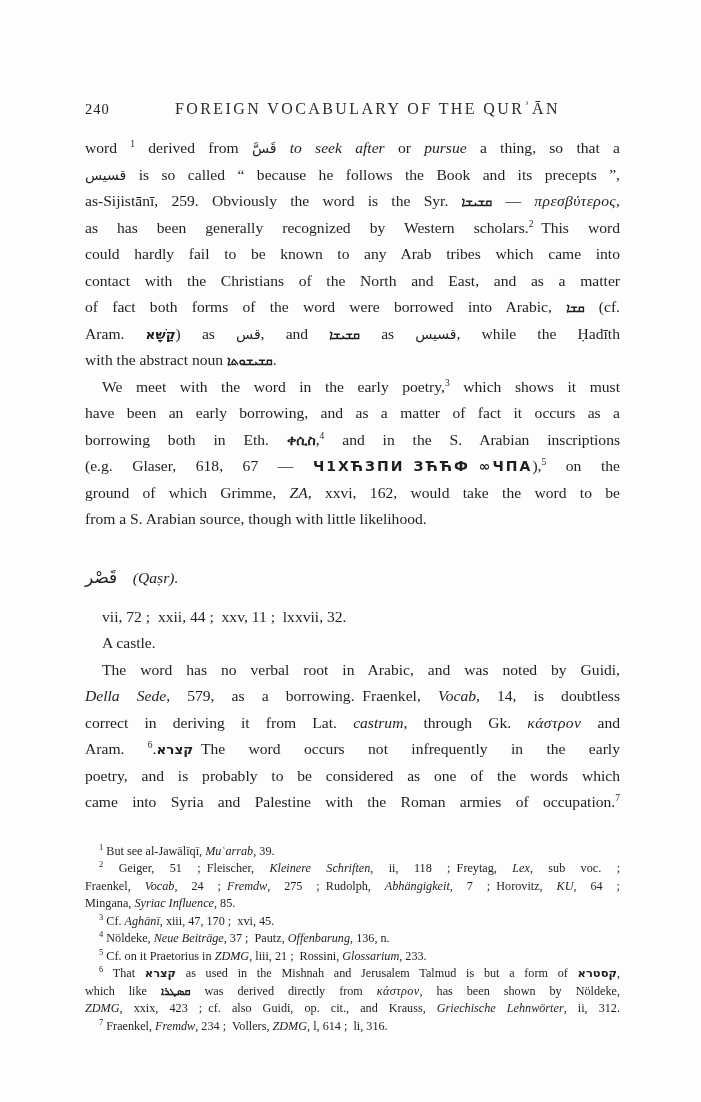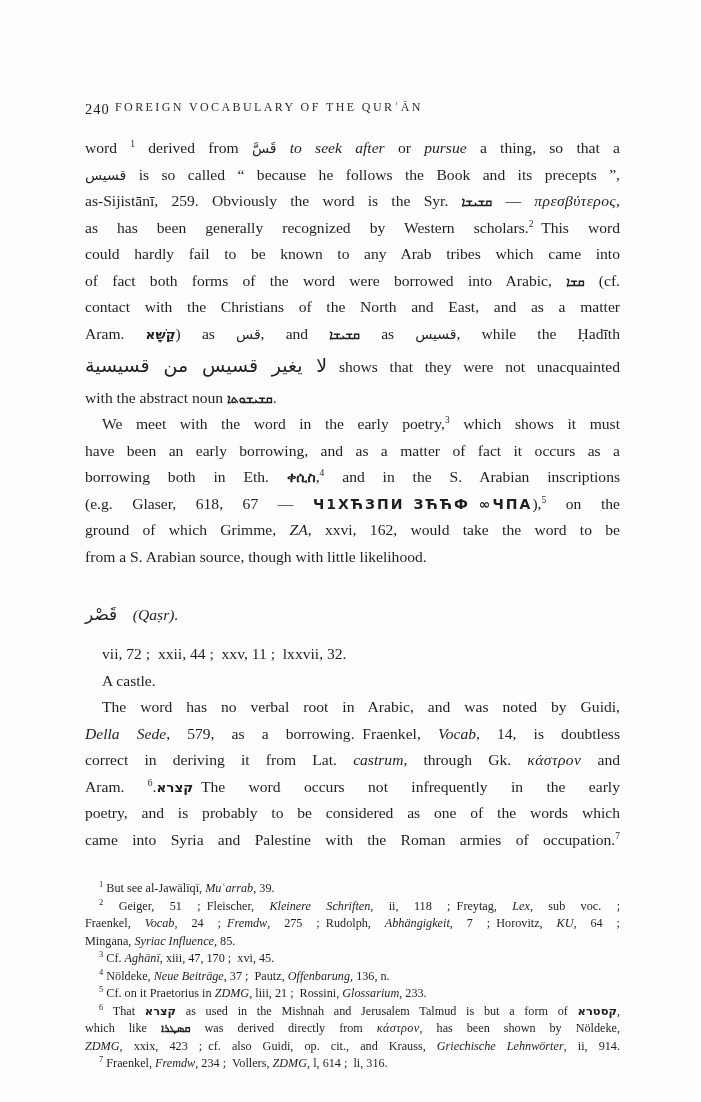--- a/index.html
+++ b/index.html
@@ -8,21 +8,21 @@
   .page {
     position:relative; width:701px; height:1102px; overflow:hidden;
     background:var(--paper); color:var(--ink);
     font-family:"Liberation Serif", serif;
     padding:100px 81px 16px 85px;
   }
   
   .pagehead { position:relative; height:20px; margin-bottom:15px; }
   .pagenum { position:absolute; left:0; top:1px; font-size:14.5px; letter-spacing:1px; }
   .runtitle {
-    display:block; font-size:12px; letter-spacing:2.4px;
+    display:block; text-align:center; font-size:16px; letter-spacing:2.4px;
     color:#2b2b2b; padding-left:30px; white-space:nowrap;
   }
   
   .line { font-size:15.6px; line-height:26.5px; min-height:26.5px; }
   .just { text-align:justify; text-align-last:justify; }
   .ind  { text-indent:17px; }
   .it   { font-style:italic; }
   .grk  { font-style:italic; letter-spacing:0.4px; }
   .sup  { font-size:9.5px; vertical-align:super; line-height:0; }
   .ar   { font-family:"DejaVu Sans", sans-serif; font-size:14px; line-height:1; }
@@ -52,24 +52,23 @@
     <span class="runtitle">FOREIGN VOCABULARY OF THE QURʾĀN</span>
   </header>
 
   <main>
     <section>
         <div class="line just"><span>word </span><span class="sup">1</span><span> derived from </span><span class="ar">قَسَّ</span><span> </span><span class="it">to seek after</span><span> or </span><span class="it">pursue</span><span> a thing, so that a</span></div>
         <div class="line just"><span class="ar">قسيس</span><span> is so called “ because he follows the Book and its precepts ”,</span></div>
         <div class="line just"><span>as-Sijistānī, 259. Obviously the word is the Syr. </span><span class="syr">ܩܫܝܫܐ</span><span> — </span><span class="grk">πρεσβύτερος</span><span>,</span></div>
         <div class="line just"><span>as has been generally recognized by Western scholars.</span><span class="sup">2</span><span> This word</span></div>
         <div class="line just"><span>could hardly fail to be known to any Arab tribes which came into</span></div>
+        <div class="line just"><span>contact with the Christians of the North and East, and as a matter</span></div>
         <div class="line just"><span>of fact both forms of the word were borrowed into Arabic, </span><span class="syr">ܩܫܐ</span><span> (cf.</span></div>
-        <div class="line just"><span>contact with the Christians of the North and East, and as a matter</span></div>
         <div class="line just"><span>Aram. </span><span class="heb">קַשָּׁא</span><span>) as </span><span class="ar">قس</span><span>, and </span><span class="syr">ܩܫܝܫܐ</span><span> as </span><span class="ar">قسيس</span><span>, while the Ḥadīth</span></div>
-        <div class="line sp just"><span class="arlg">لا يغير قسيس من قسيسية</span><span> shows that they were not unacquainted</span></div>
         <div class="line"><span>with the abstract noun </span><span class="syr">ܩܫܝܫܘܬܐ</span><span>.</span></div>
       </section>
     <section>
         <div class="line just ind"><span>We meet with the word in the early poetry,</span><span class="sup">3</span><span> which shows it must</span></div>
         <div class="line just"><span>have been an early borrowing, and as a matter of fact it occurs as a</span></div>
         <div class="line just"><span>borrowing both in Eth. </span><span class="eth">ቀሲስ</span><span>,</span><span class="sup">4</span><span> and in the S. Arabian inscriptions</span></div>
         <div class="line just"><span>(e.g. Glaser, 618, 67 — </span><span class="osa">Ч1ХЋЗПИ ЗЋЋФ ∞ЧПА</span><span>),</span><span class="sup">5</span><span> on the</span></div>
         <div class="line just"><span>ground of which Grimme, </span><span class="it">ZA</span><span>, xxvi, 162, would take the word to be</span></div>
         <div class="line"><span>from a S. Arabian source, though with little likelihood.</span></div>
       </section>
@@ -91,16 +90,16 @@
   <footer class="footnotes">
       <div class="line fn ind"><span class="sup">1</span><span> But see al-Jawālīqī, </span><span class="it">Muʿarrab</span><span>, 39.</span></div>
       <div class="line fn just ind"><span class="sup">2</span><span> Geiger, 51 ; Fleischer, </span><span class="it">Kleinere Schriften</span><span>, ii, 118 ; Freytag, </span><span class="it">Lex</span><span>, sub voc. ;</span></div>
       <div class="line fn just"><span>Fraenkel, </span><span class="it">Vocab</span><span>, 24 ; </span><span class="it">Fremdw</span><span>, 275 ; Rudolph, </span><span class="it">Abhängigkeit</span><span>, 7 ; Horovitz, </span><span class="it">KU</span><span>, 64 ;</span></div>
       <div class="line fn"><span>Mingana, </span><span class="it">Syriac Influence</span><span>, 85.</span></div>
       <div class="line fn ind"><span class="sup">3</span><span> Cf. </span><span class="it">Aghānī</span><span>, xiii, 47, 170 ; xvi, 45.</span></div>
       <div class="line fn ind"><span class="sup">4</span><span> Nöldeke, </span><span class="it">Neue Beiträge</span><span>, 37 ; Pautz, </span><span class="it">Offenbarung</span><span>, 136, n.</span></div>
       <div class="line fn ind"><span class="sup">5</span><span> Cf. on it Praetorius in </span><span class="it">ZDMG</span><span>, liii, 21 ; Rossini, </span><span class="it">Glossarium</span><span>, 233.</span></div>
       <div class="line fn just ind"><span class="sup">6</span><span> That </span><span class="heb">קצרא</span><span> as used in the Mishnah and Jerusalem Talmud is but a form of </span><span class="heb">קסטרא</span><span>,</span></div>
       <div class="line fn just"><span>which like </span><span class="syr">ܩܣܛܪܐ</span><span> was derived directly from </span><span class="grk">κάστρον</span><span>, has been shown by Nöldeke,</span></div>
-      <div class="line fn just"><span class="it">ZDMG</span><span>, xxix, 423 ; cf. also Guidi, op. cit., and Krauss, </span><span class="it">Griechische Lehnwörter</span><span>, ii, 914.</span></div>
+      <div class="line fn just"><span class="it">ZDMG</span><span>, xxix, 423 ; cf. also Guidi, op. cit., and Krauss, </span><span class="it">Griechische Lehnwörter</span><span>, ii, 312.</span></div>
       <div class="line fn ind"><span class="sup">7</span><span> Fraenkel, </span><span class="it">Fremdw</span><span>, 234 ; Vollers, </span><span class="it">ZDMG</span><span>, l, 614 ; li, 316.</span></div>
     </footer>
 </div>
 
 </body></html>

